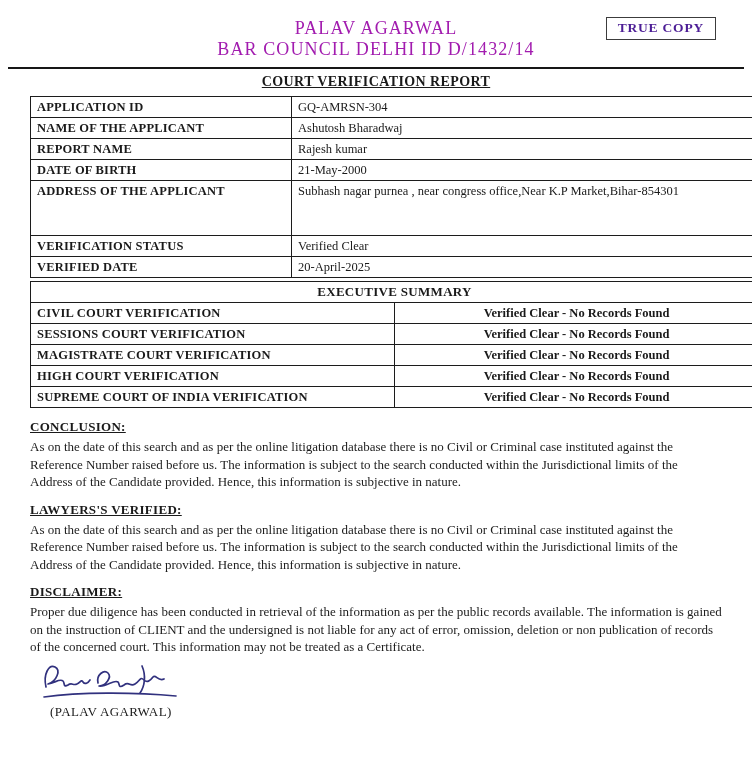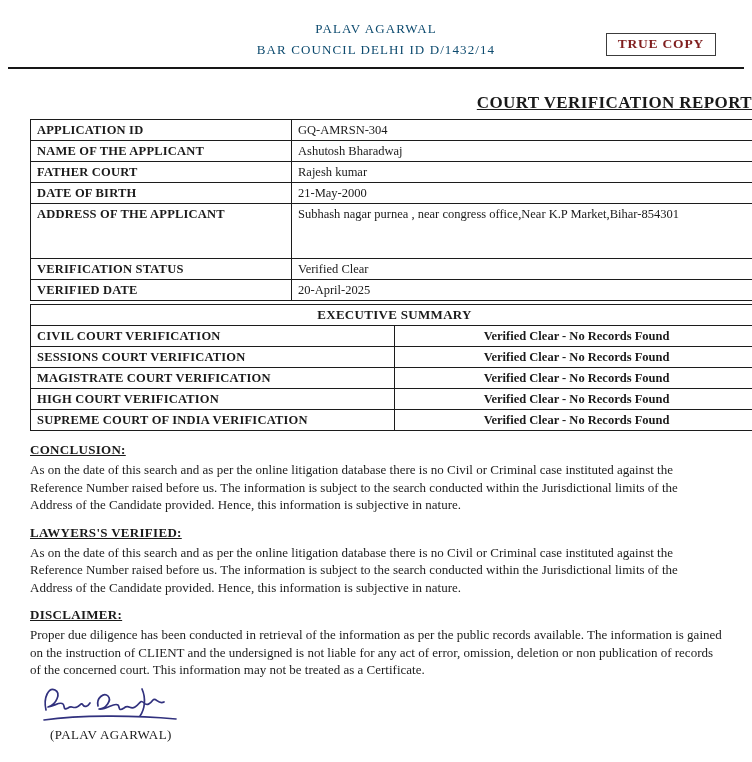--- a/index.html
+++ b/index.html
@@ -12,45 +12,45 @@
     width:752px;
     min-height:762px;
     background:#ffffff;
     font-family:"Liberation Serif", serif;
     color:#1a1a1a;
     overflow:hidden;
   }
   
   .header{text-align:center;padding-top:18px;}
   .header-line{
-    font-size:13px;
+    font-size:18px;
     line-height:21px;
     letter-spacing:1.1px;
-    color:#0c4a6e;
+    color:#a21caf;
   }
   .true-copy{
     position:absolute;
-    top:33px;
+    top:17px;
     right:36px;
     border:1.5px solid #3c3c3c;
     padding:2px 11px 3px;
     font-weight:bold;
     font-size:13.5px;
     letter-spacing:0.8px;
-    color:#7f1d1d;
+    color:#4c1d95;
   }
   .rule{
     margin:7px 8px 0 8px;
     border-top:2.5px solid #171717;
   }
   .report-title{
-    text-align:right;
-    margin:24px 0 6px 0;
-    font-weight:bold;
-    font-size:17px;
+    text-align:center;
+    margin:5px 0 6px 0;
+    font-weight:bold;
+    font-size:14px;
     letter-spacing:0.4px;
     text-decoration:underline;
   }
   
   table.doc{
     border-collapse:collapse;
     margin-left:30px;
     width:729px;
     table-layout:fixed;
   }
@@ -112,21 +112,21 @@
     <tbody>
       <tr>
         <td class="label">APPLICATION ID</td>
         <td class="value v-bold">GQ-AMRSN-304</td>
       </tr>
       <tr>
         <td class="label">NAME OF THE APPLICANT</td>
         <td class="value">Ashutosh Bharadwaj</td>
       </tr>
       <tr>
-        <td class="label">FATHER COURT</td>
+        <td class="label">REPORT NAME</td>
         <td class="value">Rajesh kumar</td>
       </tr>
       <tr>
         <td class="label">DATE OF BIRTH</td>
         <td class="value v-bold">21-May-2000</td>
       </tr>
       <tr class="addr-row">
         <td class="label">ADDRESS OF THE APPLICANT</td>
         <td class="value v-bold">Subhash nagar purnea , near congress office,Near K.P Market,Bihar-854301</td>
       </tr>

